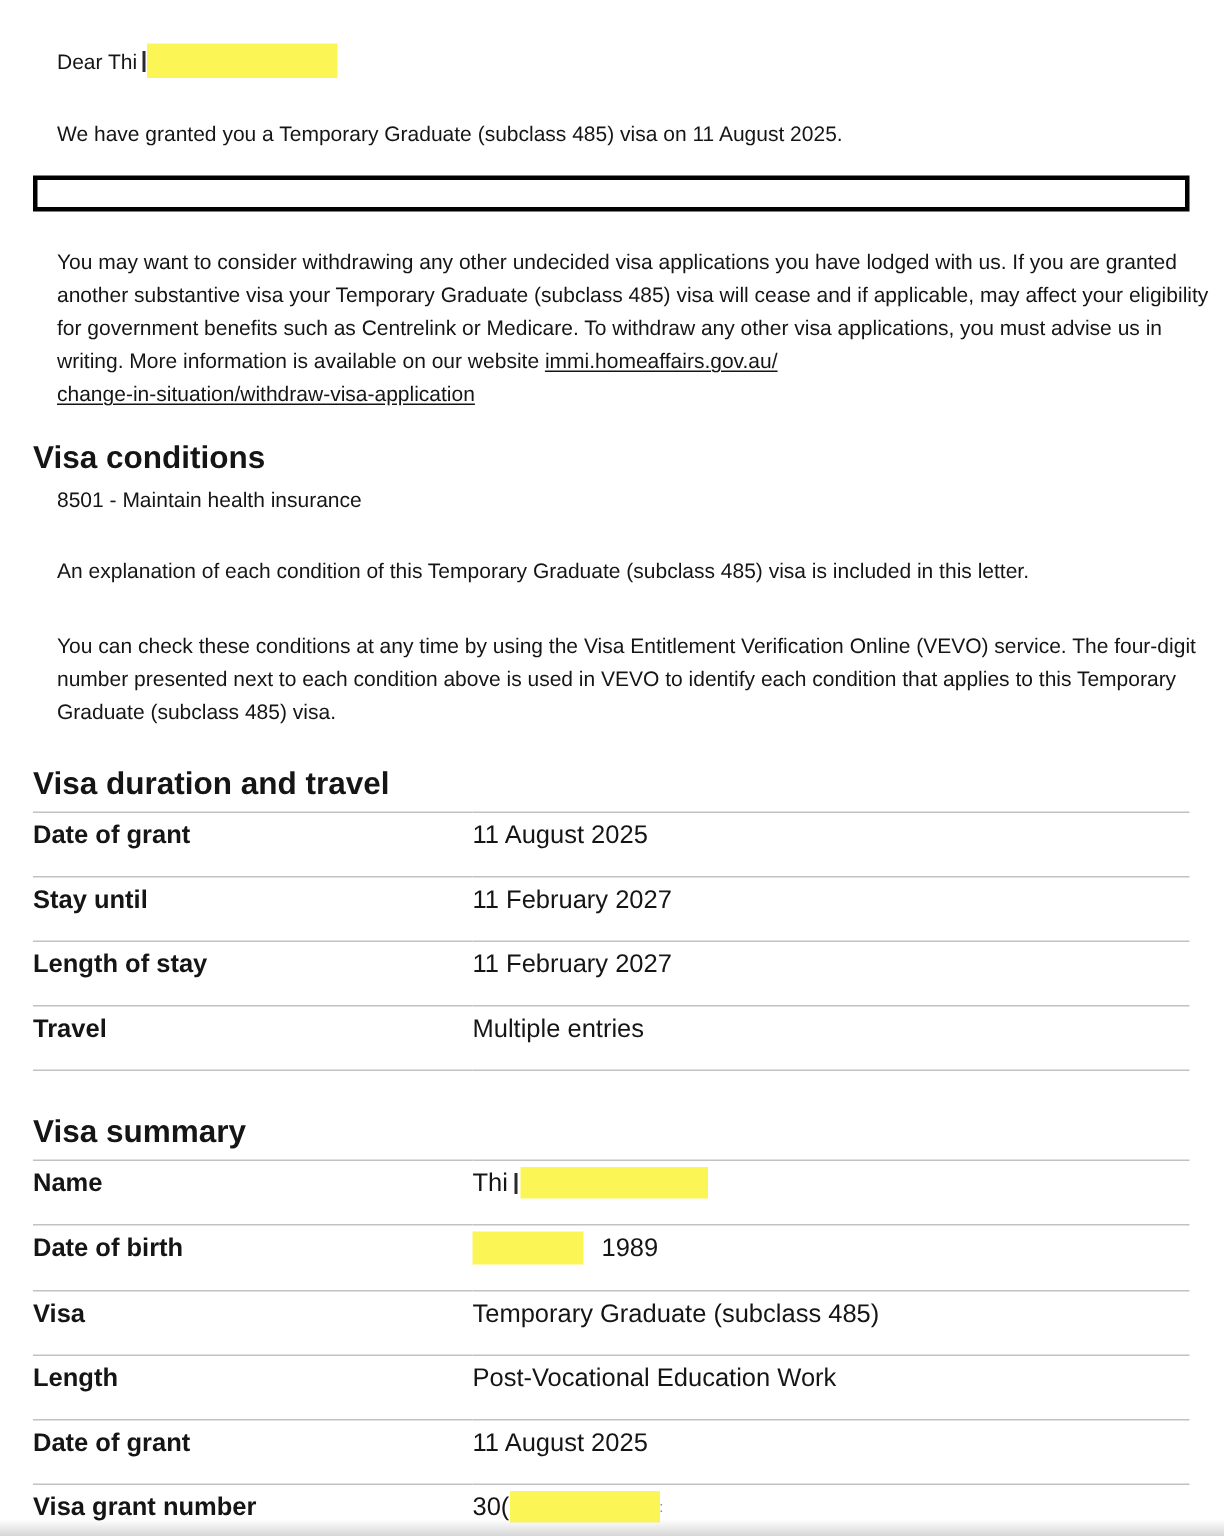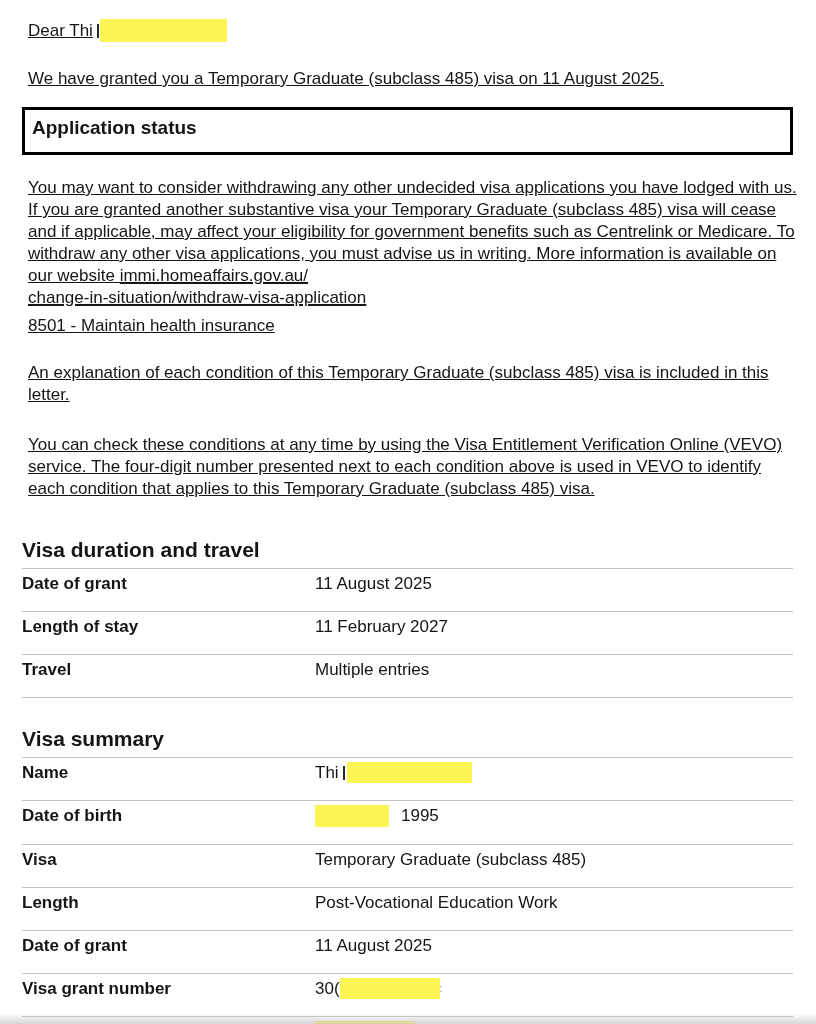--- a/index.html
+++ b/index.html
@@ -3,21 +3,21 @@
 <meta charset="utf-8">
 <style>
   html,body{margin:0;padding:0;}
   body{
     width:816px;height:1024px;position:relative;overflow:hidden;
     background:#ffffff;color:#151515;
     font-family:"Liberation Sans",sans-serif;
     -webkit-font-smoothing:antialiased;
   }
   .page{padding:13px 23px 0 22px;position:relative;}
-  .body-text{font-size:17px;line-height:22px;margin:6px;text-decoration:underline;}
+  .body-text{font-size:14px;line-height:22px;margin:16px;}
   .greeting{line-height:24px;}
   .stroke{display:inline-block;width:2px;height:14px;background:#2a2a2a;margin-left:4px;vertical-align:-2px;}
   .redact{display:inline-block;background:#FBF655;}
   .redact-greeting{width:127px;height:23px;margin-left:1px;vertical-align:-6px;}
   .redact-name{width:125px;height:21px;margin-left:2px;vertical-align:-5px;}
   .redact-dob{width:74px;height:22px;margin-right:12px;vertical-align:-6px;}
   .redact-grant{width:100px;height:21px;vertical-align:-5px;}
   .redact-passport{width:100px;height:21px;vertical-align:-5px;}
   .frag{font-size:10px;color:#8a8a8a;vertical-align:2px;}
 
@@ -31,21 +31,21 @@
   .status-granted{position:absolute;left:521px;top:0;font-weight:bold;}
 
   .mt-para{margin-top:22px;width:771px;}
   .doc-link{color:inherit;text-decoration:underline;text-underline-offset:2px;cursor:pointer;}
 
   h2{font-size:21px;line-height:25px;font-weight:bold;margin:0;}
   .h-conditions{margin-top:20px;}
   .cond-line{margin-top:4px;}
   .mt-expl{margin-top:25px;width:771px;}
   .mt-vevo{margin-top:28px;width:771px;}
-  .h-duration{margin-top:37px;}
+  .h-duration{margin-top:25px;}
   .h-summary{margin-top:28px;}
 
   .info-table{width:771px;border-collapse:collapse;margin-top:6px;border-top:1px solid #c2c2c2;}
   .info-table td{
     font-size:17px;line-height:21px;padding:4px 0 17px;
     border-bottom:1px solid #c2c2c2;vertical-align:top;
   }
   .info-table td.lbl{font-weight:bold;width:283px;padding-right:10px;}
   .info-table tr.tall td{padding-bottom:9px;}
 
@@ -59,37 +59,41 @@
 
 <div class="page">
 
   <p class="body-text greeting">
     <span>Dear Thi</span><span class="stroke"></span><span class="redact redact-greeting"></span>
   </p>
 
   <p class="body-text mt-intro">We have granted you a Temporary Graduate (subclass 485) visa on 11 August 2025.</p>
 
   <div class="status-box">
-    <div class="status-title">Application status</div>
   </div>
 
   <p class="body-text mt-para">
     <span>You may want to consider withdrawing any other undecided visa applications you have lodged with us. If you are granted another substantive visa your Temporary Graduate (subclass 485) visa will cease and if applicable, may affect your eligibility for government benefits such as Centrelink or Medicare. To withdraw any other visa applications, you must advise us in writing. More information is available on our website </span><a class="doc-link"><span>immi.homeaffairs.gov.au/</span><br><span>change-in-situation/withdraw-visa-application</span></a>
   </p>
 
+  <h2 class="h-conditions">Visa conditions</h2>
   <p class="body-text cond-line">8501 - Maintain health insurance</p>
   <p class="body-text mt-expl">An explanation of each condition of this Temporary Graduate (subclass 485) visa is included in this letter.</p>
   <p class="body-text mt-vevo">You can check these conditions at any time by using the Visa Entitlement Verification Online (VEVO) service. The four-digit number presented next to each condition above is used in VEVO to identify each condition that applies to this Temporary Graduate (subclass 485) visa.</p>
 
   <h2 class="h-duration">Visa duration and travel</h2>
   <table class="info-table">
     <tbody>
         <tr>
       <td class="lbl">Date of grant</td>
       <td>11 August 2025</td>
+    </tr>
+    <tr>
+      <td class="lbl">Stay until</td>
+      <td>11 February 2027</td>
     </tr>
     <tr>
       <td class="lbl">Length of stay</td>
       <td>11 February 2027</td>
     </tr>
     <tr>
       <td class="lbl">Travel</td>
       <td>Multiple entries</td>
     </tr>
   </tbody>
@@ -100,21 +104,21 @@
     <tbody>
         <tr>
       <td class="lbl">Name</td>
       <td>
         <span>Thi</span><span class="stroke"></span><span class="redact redact-name"></span>
       </td>
     </tr>
     <tr>
       <td class="lbl">Date of birth</td>
       <td>
-        <span class="redact redact-dob"></span><span>1995</span>
+        <span class="redact redact-dob"></span><span>1989</span>
       </td>
     </tr>
     <tr>
       <td class="lbl">Visa</td>
       <td>Temporary Graduate (subclass 485)</td>
     </tr>
     <tr>
       <td class="lbl">Length</td>
       <td>Post-Vocational Education Work</td>
     </tr>

